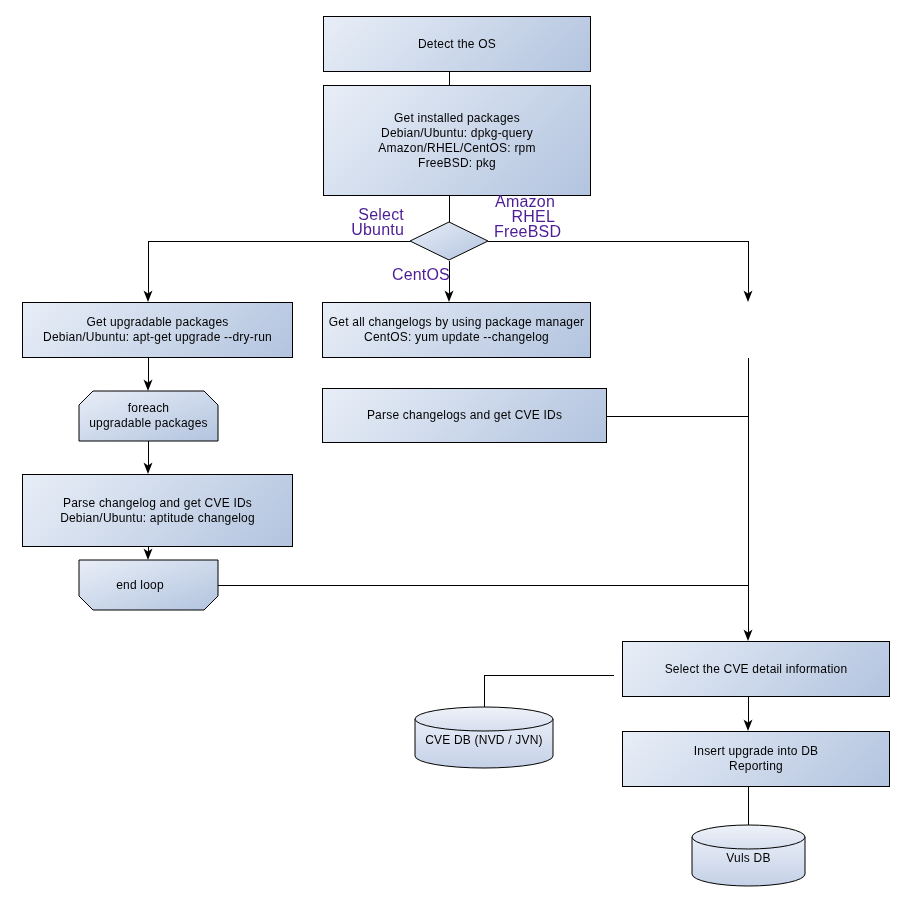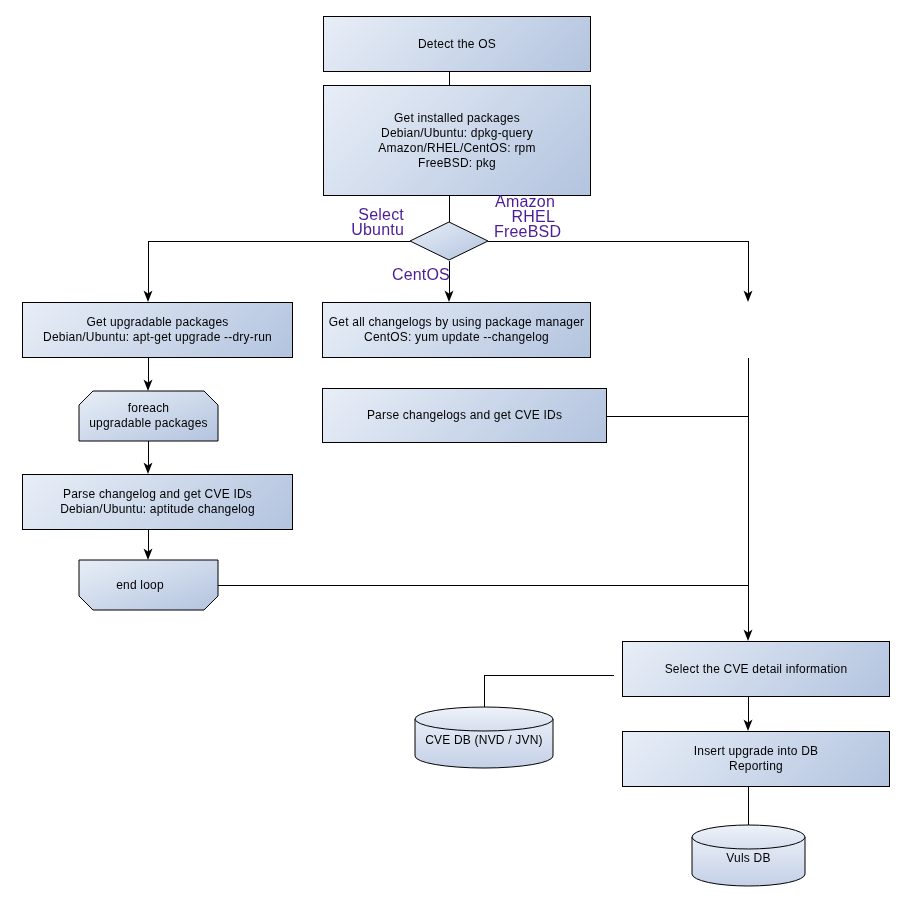--- a/index.html
+++ b/index.html
@@ -106,21 +106,21 @@
   <div class="node rect" style="left:315px; top:16px; width:268px; height:56px">Detect the OS</div>
 
   <div class="node rect" style="left:315px; top:85px; width:268px; height:111px">Get installed packages
 Debian/Ubuntu: dpkg-query
 Amazon/RHEL/CentOS: rpm
 FreeBSD: pkg</div>
 
   <div class="node rect" style="left:14px; top:302px; width:271px; height:56px">Get upgradable packages
 Debian/Ubuntu: apt-get upgrade --dry-run</div>
 
-  <div class="node rect" style="left:14px; top:474px; width:271px; height:56px">Parse changelog and get  CVE IDs
+  <div class="node rect" style="left:14px; top:474px; width:271px; height:73px">Parse changelog and get  CVE IDs
 Debian/Ubuntu: aptitude changelog</div>
 
   <div class="node rect" style="left:314px; top:302px; width:269px; height:56px">Get all changelogs by using package manager
 CentOS: yum update --changelog</div>
 
   <div class="node rect" style="left:314px; top:388px; width:285px; height:55px">Parse changelogs and get CVE IDs</div>
 
 
   <div class="node rect" style="left:614px; top:641px; width:268px; height:56px">Select the CVE detail information</div>
 

